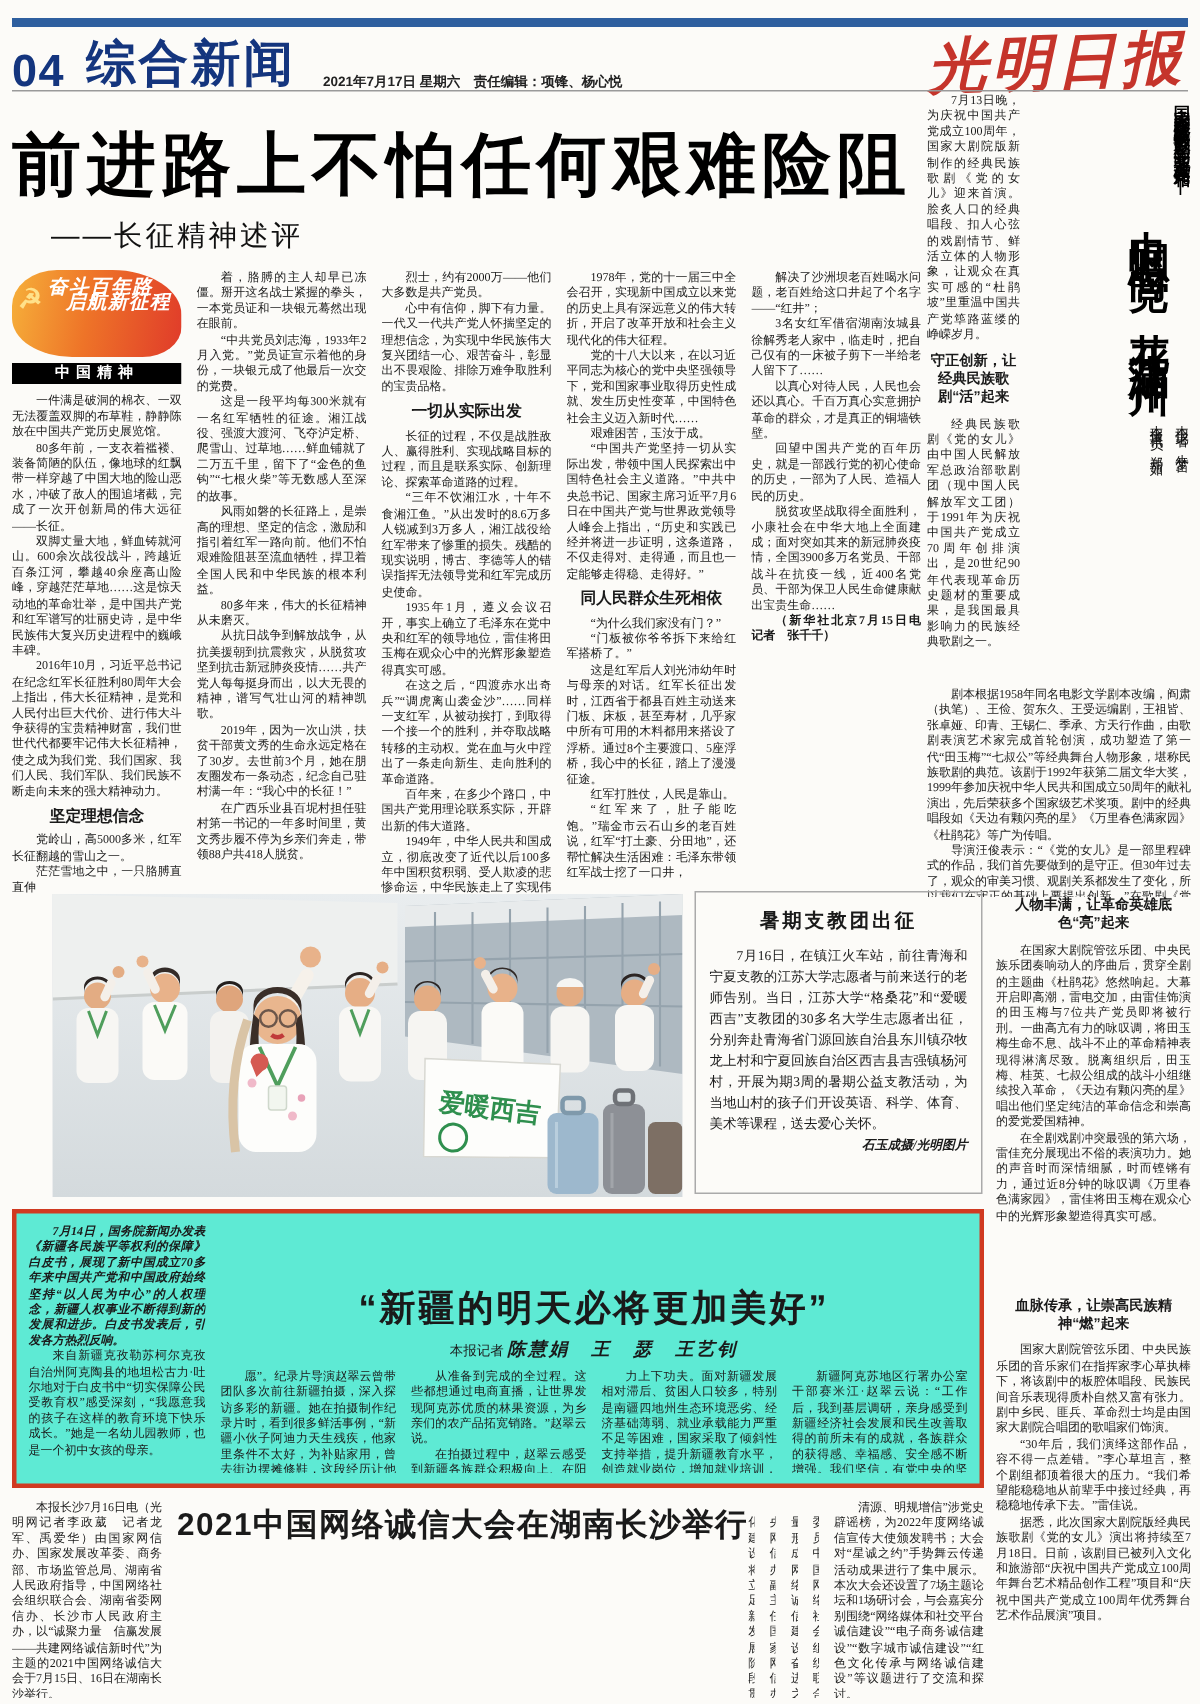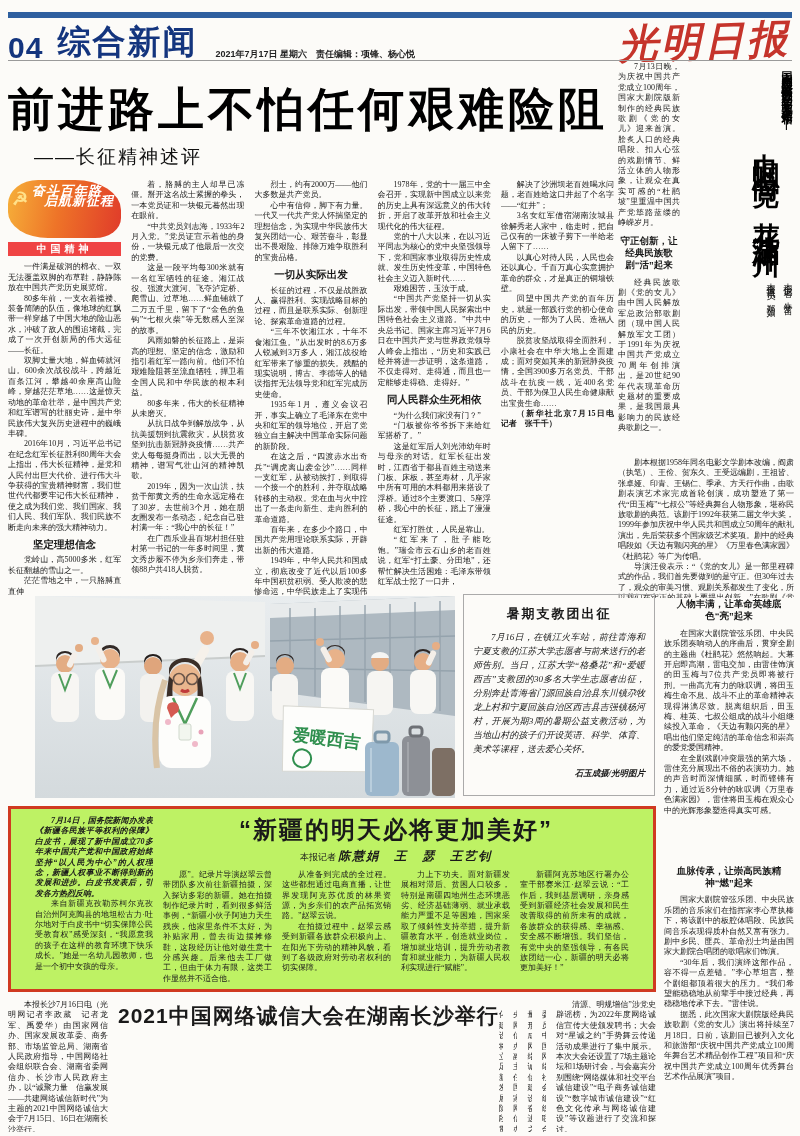--- a/index.html
+++ b/index.html
@@ -31,21 +31,21 @@
   .credit{font-weight:bold;text-indent:2em;}
   
   .cz-logo{width:100%;margin-bottom:6px;}
   .logo-ribbon{position:relative;height:58px;border-radius:30px 46px 26px 40px/24px 30px 20px 26px;
           background:linear-gradient(100deg,#f6b03a 0%,#ee7428 45%,#e03b2a 100%);
           color:#fff;font-family:"Liberation Sans",sans-serif;font-weight:bold;font-style:italic;
           padding:6px 4px 0 24px;box-sizing:border-box;}
   .logo-l1{font-size:13px;letter-spacing:1px;}
   .logo-l2{font-size:13px;letter-spacing:1px;margin-left:12px;}
   .logo-star{position:absolute;left:4px;top:14px;font-size:18px;color:#ffe18a;font-style:normal;}
-  .logo-banner{margin-top:4px;background:#ef4444;color:#fff;text-align:center;
+  .logo-banner{margin-top:4px;background:#000000;color:#fff;text-align:center;
           font-family:"Liberation Sans",sans-serif;font-weight:bold;font-size:10px;
           padding:2px 0;letter-spacing:4px;}
   
   .rail-top{position:absolute;left:618px;top:62px;width:176px;height:536px;overflow:hidden;}
   .opera-flex{display:flex;height:392px;}
   .opera-lede-col{width:62px;overflow:hidden;font-size:8px;line-height:10.4px;text-align:justify;}
   .opera-headblock{flex:1;writing-mode:vertical-rl;display:flex;padding-left:4px;}
   .opera-kicker{font-family:"Liberation Sans",sans-serif;font-weight:bold;font-size:11px;
           letter-spacing:2px;margin-bottom:0;color:#000;}
   .opera-vtitle{font-family:"Liberation Serif",serif;font-weight:900;font-size:27px;
@@ -59,31 +59,31 @@
           text-align:center;margin:6px 0;line-height:1.3;}
   .opera-sec2{height:230px;overflow:hidden;}
   .opera-sec3{height:262px;overflow:hidden;}
   
   .photo{position:absolute;left:35px;top:596px;width:420px;height:202px;overflow:hidden;background:#dfe3e6;}
   
   .caption-box{position:absolute;left:463px;top:594px;width:192px;height:202px;border:1px solid #aaa;
           box-sizing:border-box;padding:10px 9px;overflow:hidden;}
   .caption-title{font-family:"Liberation Sans",sans-serif;font-weight:bold;font-size:13px;
           text-align:center;margin-bottom:7px;letter-spacing:2px;}
-  .caption-body{font-size:9px;line-height:14px;font-style:italic;text-align:justify;}
+  .caption-body{font-size:9px;line-height:14px;text-align:justify;}
   .caption-body .para{text-indent:2em;}
-  .caption-credit{font-size:8.5px;font-style:italic;font-weight:bold;text-align:right;margin-top:12px;}
+  .caption-credit{font-size:8.5px;font-style:italic;font-weight:bold;text-align:right;margin-top:2px;}
   
   .redbox{position:absolute;left:8px;top:806px;width:648px;height:186px;border:3px solid #d03a21;
-          box-sizing:border-box;padding:7px 24px;display:flex;gap:10px;background:#bef264;}
+          box-sizing:border-box;padding:7px 8px;display:flex;gap:10px;background:#5eead4;}
   .xj-col1{width:118px;overflow:hidden;font-size:8px;line-height:10.4px;text-align:justify;}
   .xj-lede .para{font-style:italic;font-weight:bold;}
   .xj-right{flex:1;display:flex;flex-direction:column;overflow:hidden;}
   .xj-headline{font-family:"Liberation Sans",sans-serif;font-weight:900;font-size:24px;
-          text-align:center;letter-spacing:2px;line-height:1.2;}
+          text-align:center;letter-spacing:2px;line-height:1.2;margin-top:43px;}
   .xj-byline{text-align:center;font-size:9px;margin:3px 0 5px 0;}
   .xj-byline .names{font-size:12px;font-weight:bold;font-style:italic;letter-spacing:2px;}
   .xj-cols{flex:1;display:flex;gap:10px;overflow:hidden;}
   .xj-cols .col{font-size:8px;line-height:10.4px;}
   
   .bottom{position:absolute;left:8px;top:1000px;width:648px;height:132px;display:flex;gap:10px;}
   .cx-col1{width:100px;overflow:hidden;font-size:8px;line-height:10.4px;text-align:justify;}
   .cx-mid{flex:1;display:flex;flex-direction:row;overflow:hidden;}
   .cx-headline{font-family:"Liberation Sans",sans-serif;font-weight:900;font-size:21px;
           text-align:center;letter-spacing:1px;margin:2px 0 6px 0;}
@@ -144,21 +144,21 @@
     </div>
     <div class="col">
       <div>
           <p class="para">烈士，约有2000万——他们大多数是共产党员。</p>
           <p class="para">心中有信仰，脚下有力量。一代又一代共产党人怀揣坚定的理想信念，为实现中华民族伟大复兴团结一心、艰苦奋斗，彰显出不畏艰险、排除万难争取胜利的宝贵品格。</p>
         </div>
       <div class="subhead">一切从实际出发</div>
       <div>
           <p class="para">长征的过程，不仅是战胜敌人、赢得胜利、实现战略目标的过程，而且是联系实际、创新理论、探索革命道路的过程。</p>
           <p class="para">“三年不饮湘江水，十年不食湘江鱼。”从出发时的8.6万多人锐减到3万多人，湘江战役给红军带来了惨重的损失。残酷的现实说明，博古、李德等人的错误指挥无法领导党和红军完成历史使命。</p>
-          <p class="para">1935年1月，遵义会议召开，事实上确立了毛泽东在党中央和红军的领导地位，开启了党独立自主解决中国革命实际问题的新阶段。</p>
+          <p class="para">1935年1月，遵义会议召开，事实上确立了毛泽东在党中央和红军的领导地位，雷佳将田玉梅在观众心中的光辉形象塑造得真实可感。</p>
           <p class="para">在这之后，“四渡赤水出奇兵”“调虎离山袭金沙”……同样一支红军，从被动挨打，到取得一个接一个的胜利，并夺取战略转移的主动权。党在血与火中蹚出了一条走向新生、走向胜利的革命道路。</p>
           <p class="para">百年来，在多少个路口，中国共产党用理论联系实际，开辟出新的伟大道路。</p>
           <p class="para">1949年，中华人民共和国成立，彻底改变了近代以后100多年中国积贫积弱、受人欺凌的悲惨命运，中华民族走上了实现伟大复兴的壮阔道路。</p>
         </div>
     </div>
     <div class="col">
       <div>
           <p class="para">1978年，党的十一届三中全会召开，实现新中国成立以来党的历史上具有深远意义的伟大转折，开启了改革开放和社会主义现代化的伟大征程。</p>
           <p class="para">党的十八大以来，在以习近平同志为核心的党中央坚强领导下，党和国家事业取得历史性成就、发生历史性变革，中国特色社会主义迈入新时代……</p>
           <p class="para">艰难困苦，玉汝于成。</p>

